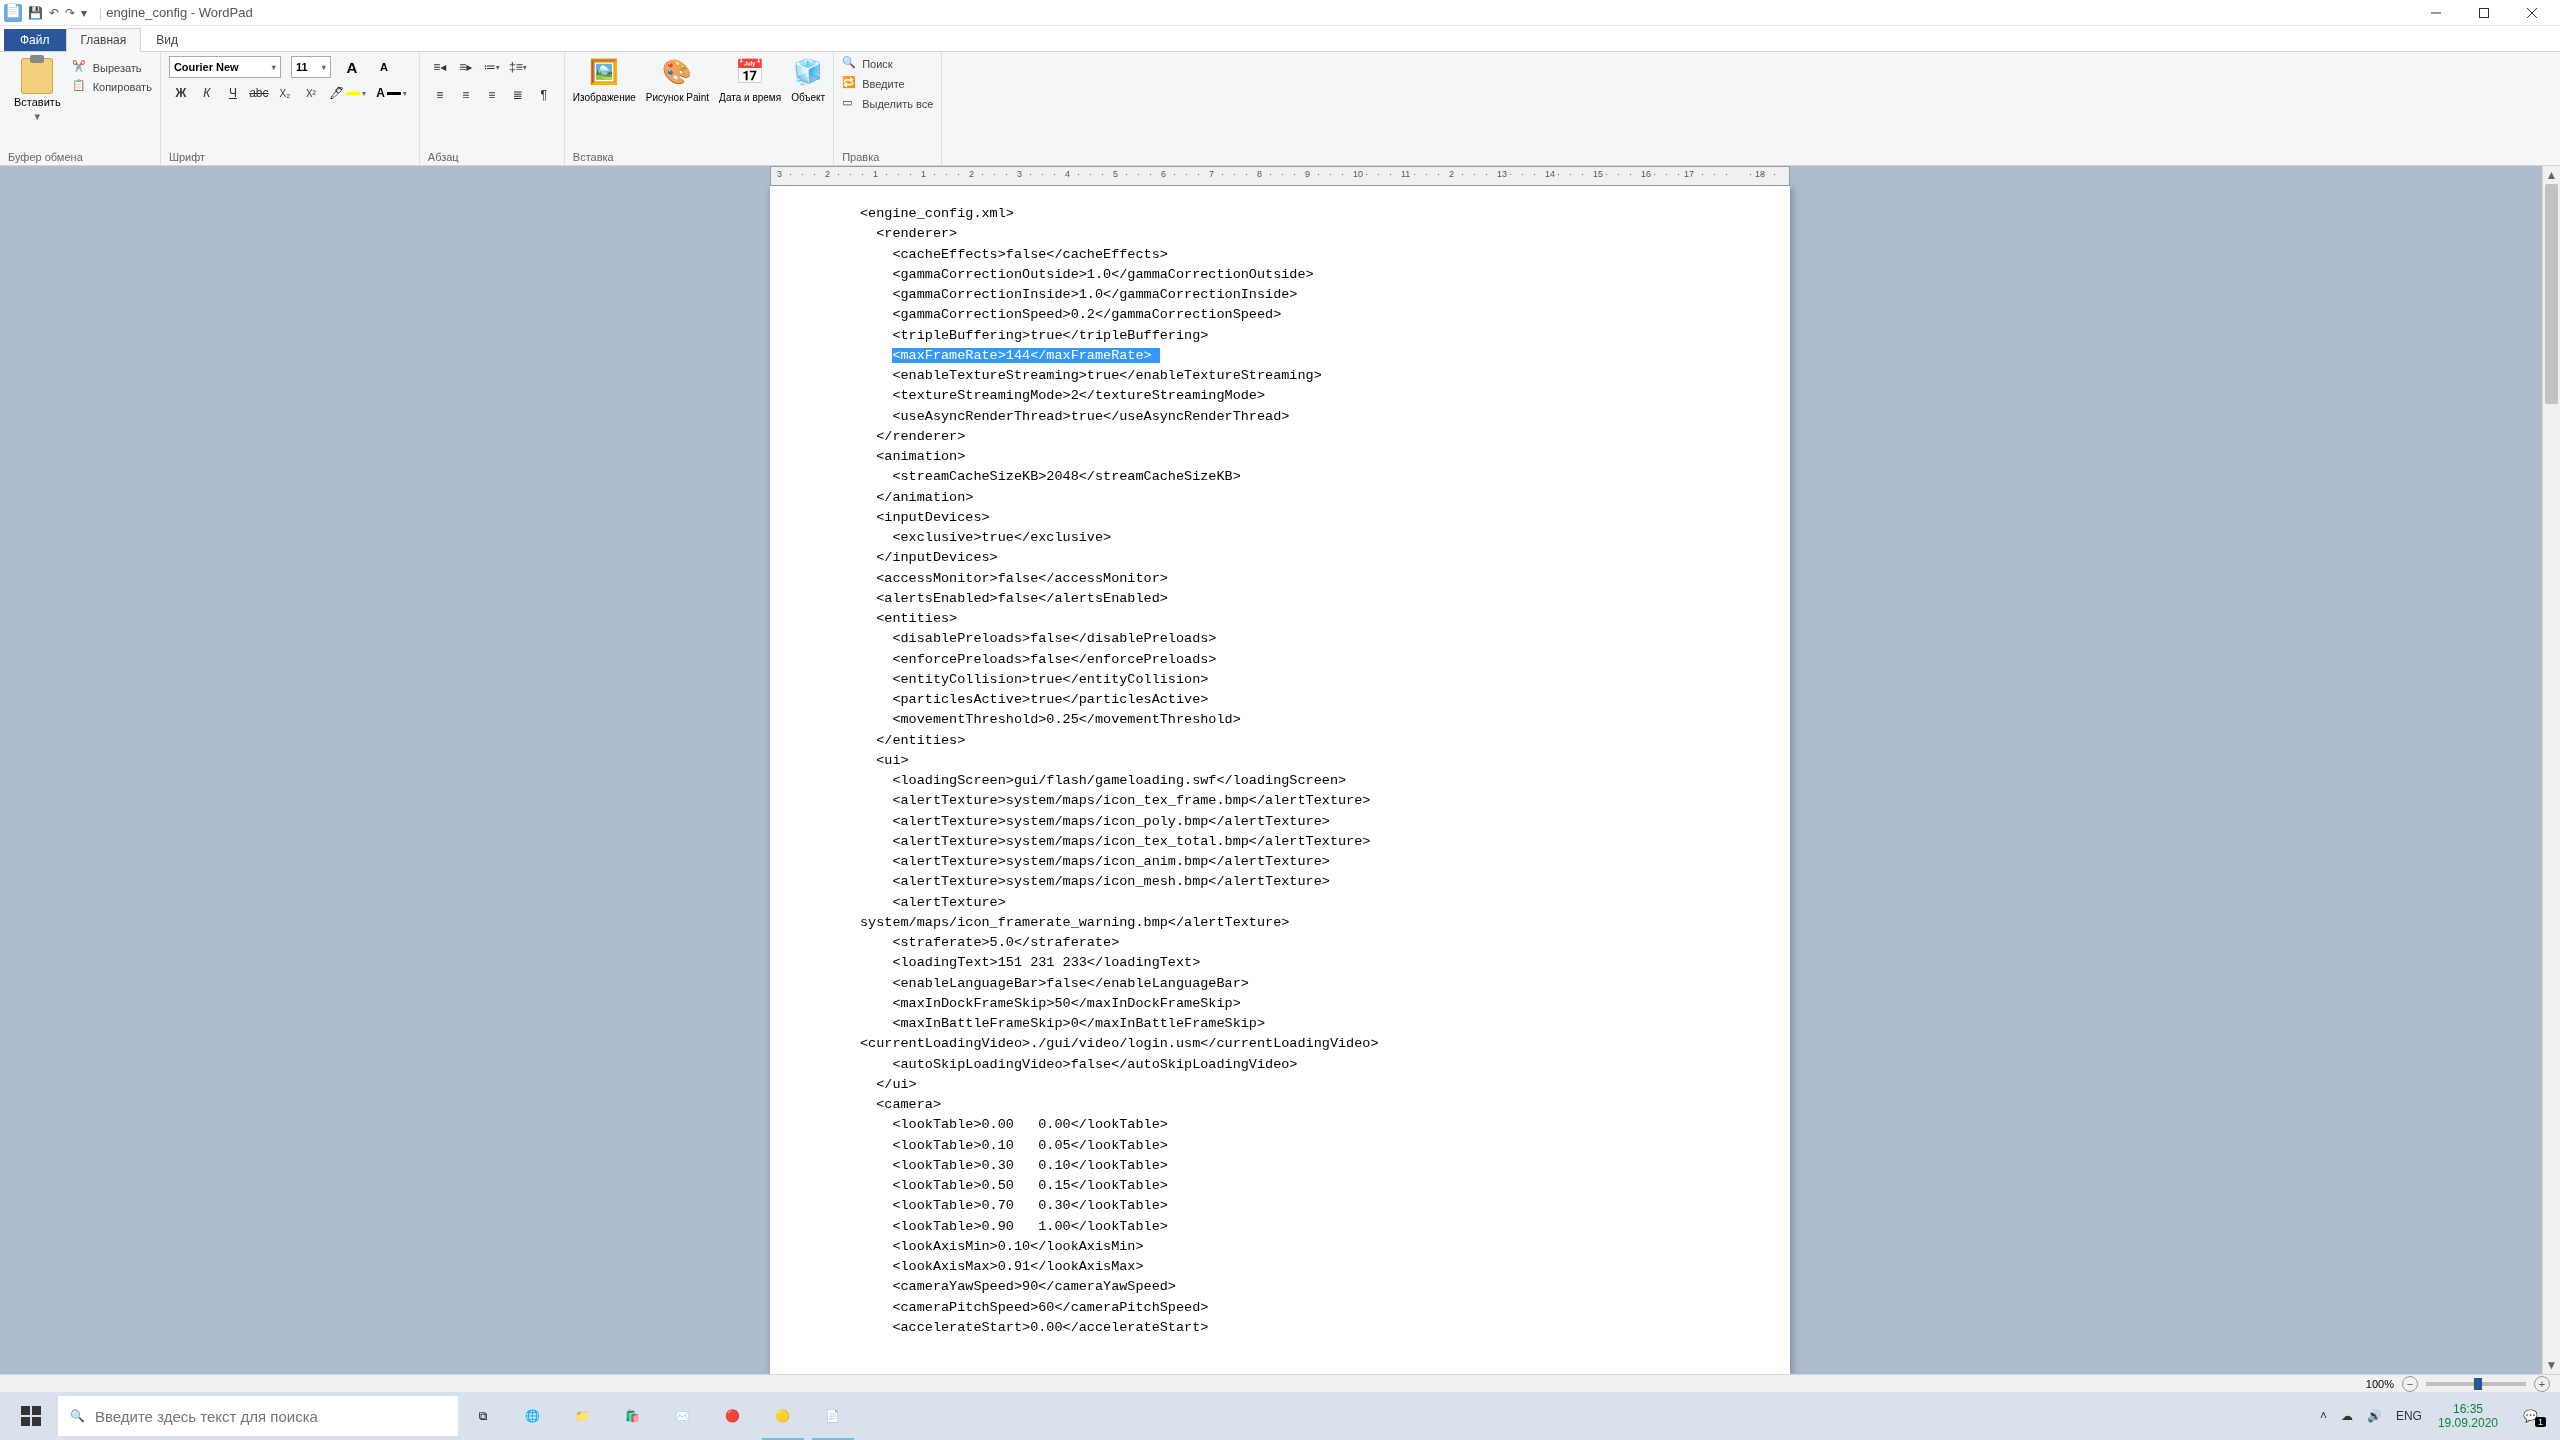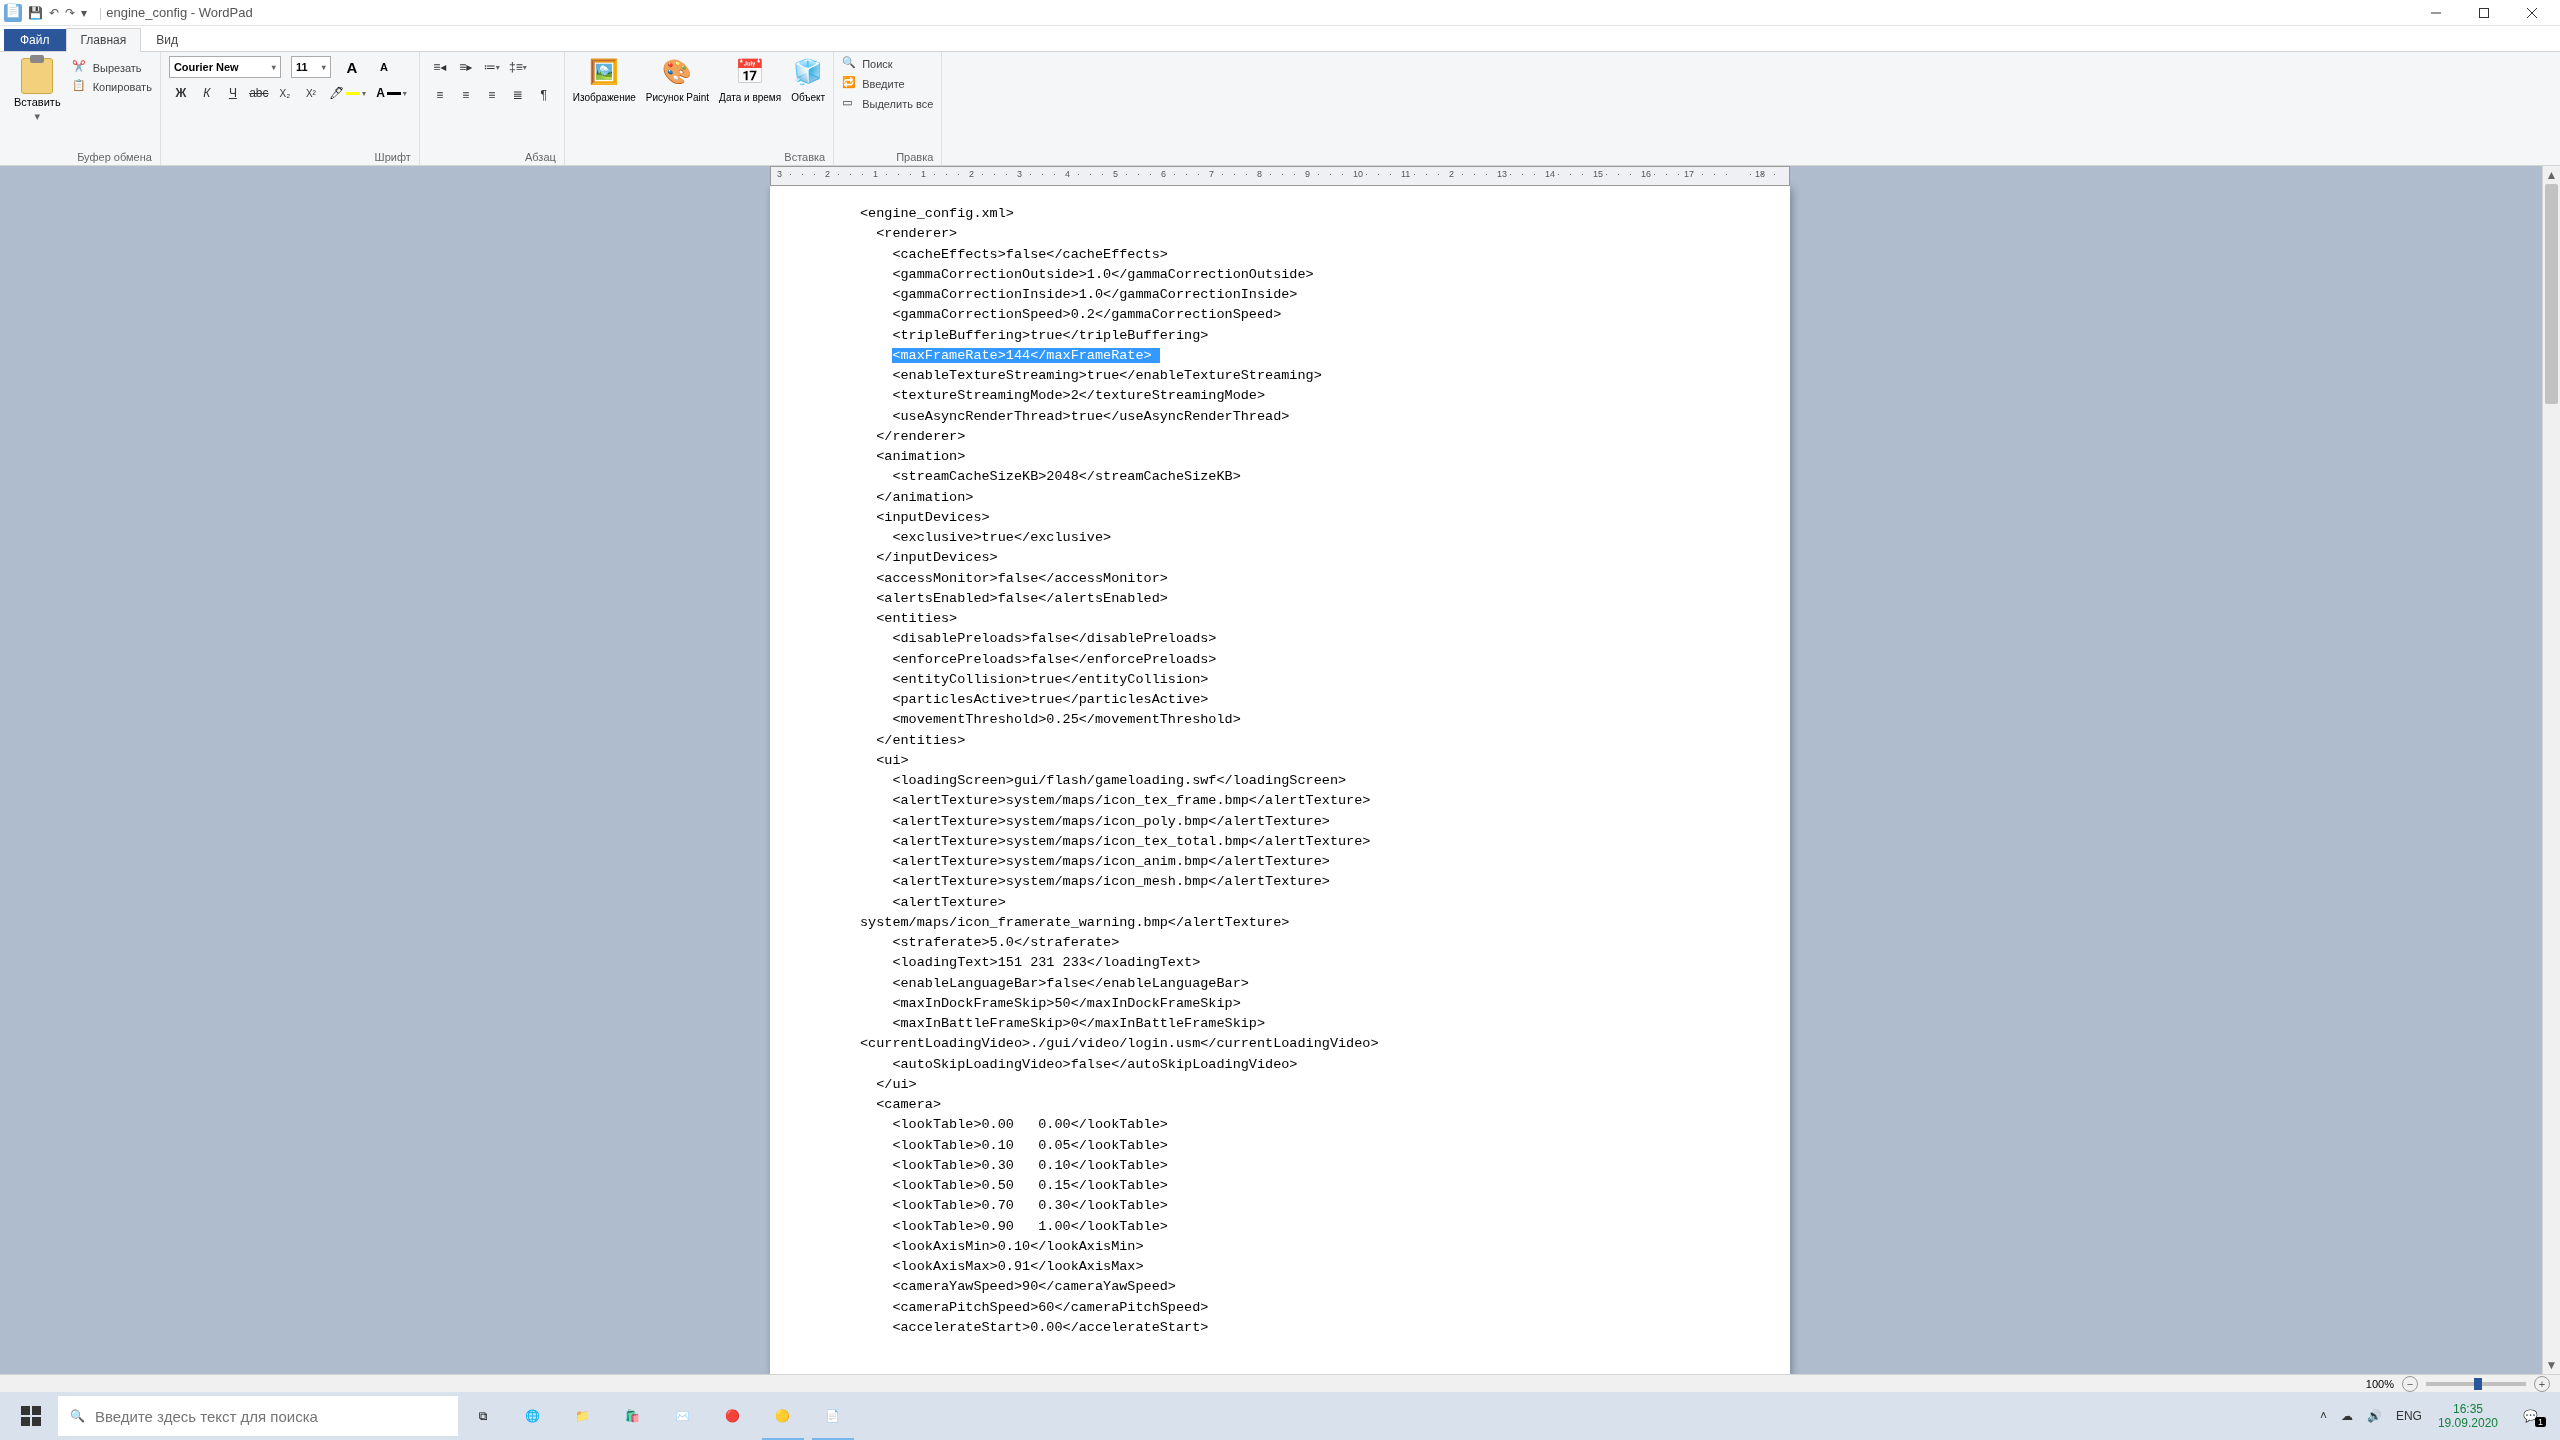--- a/index.html
+++ b/index.html
@@ -75,21 +75,21 @@
   background: #f5f6f7;
   border-bottom: 1px solid #d4d4d4;
   display: flex;
 }
 .ribbon-group {
   border-right: 1px solid #e0e0e0;
   padding: 4px 8px 2px 8px;
   display: flex; flex-direction: column; justify-content: space-between;
 }
 .ribbon-group .group-label {
-  text-align: right;
+  text-align: left;
   font-size: 11px;
   color: #666;
   padding-top: 2px;
   margin-top: 8px;
 }
 .ribbon-group .body { display: flex; gap: 6px; }
 
 
 .paste-big {
   display: flex; flex-direction: column; align-items: center;

